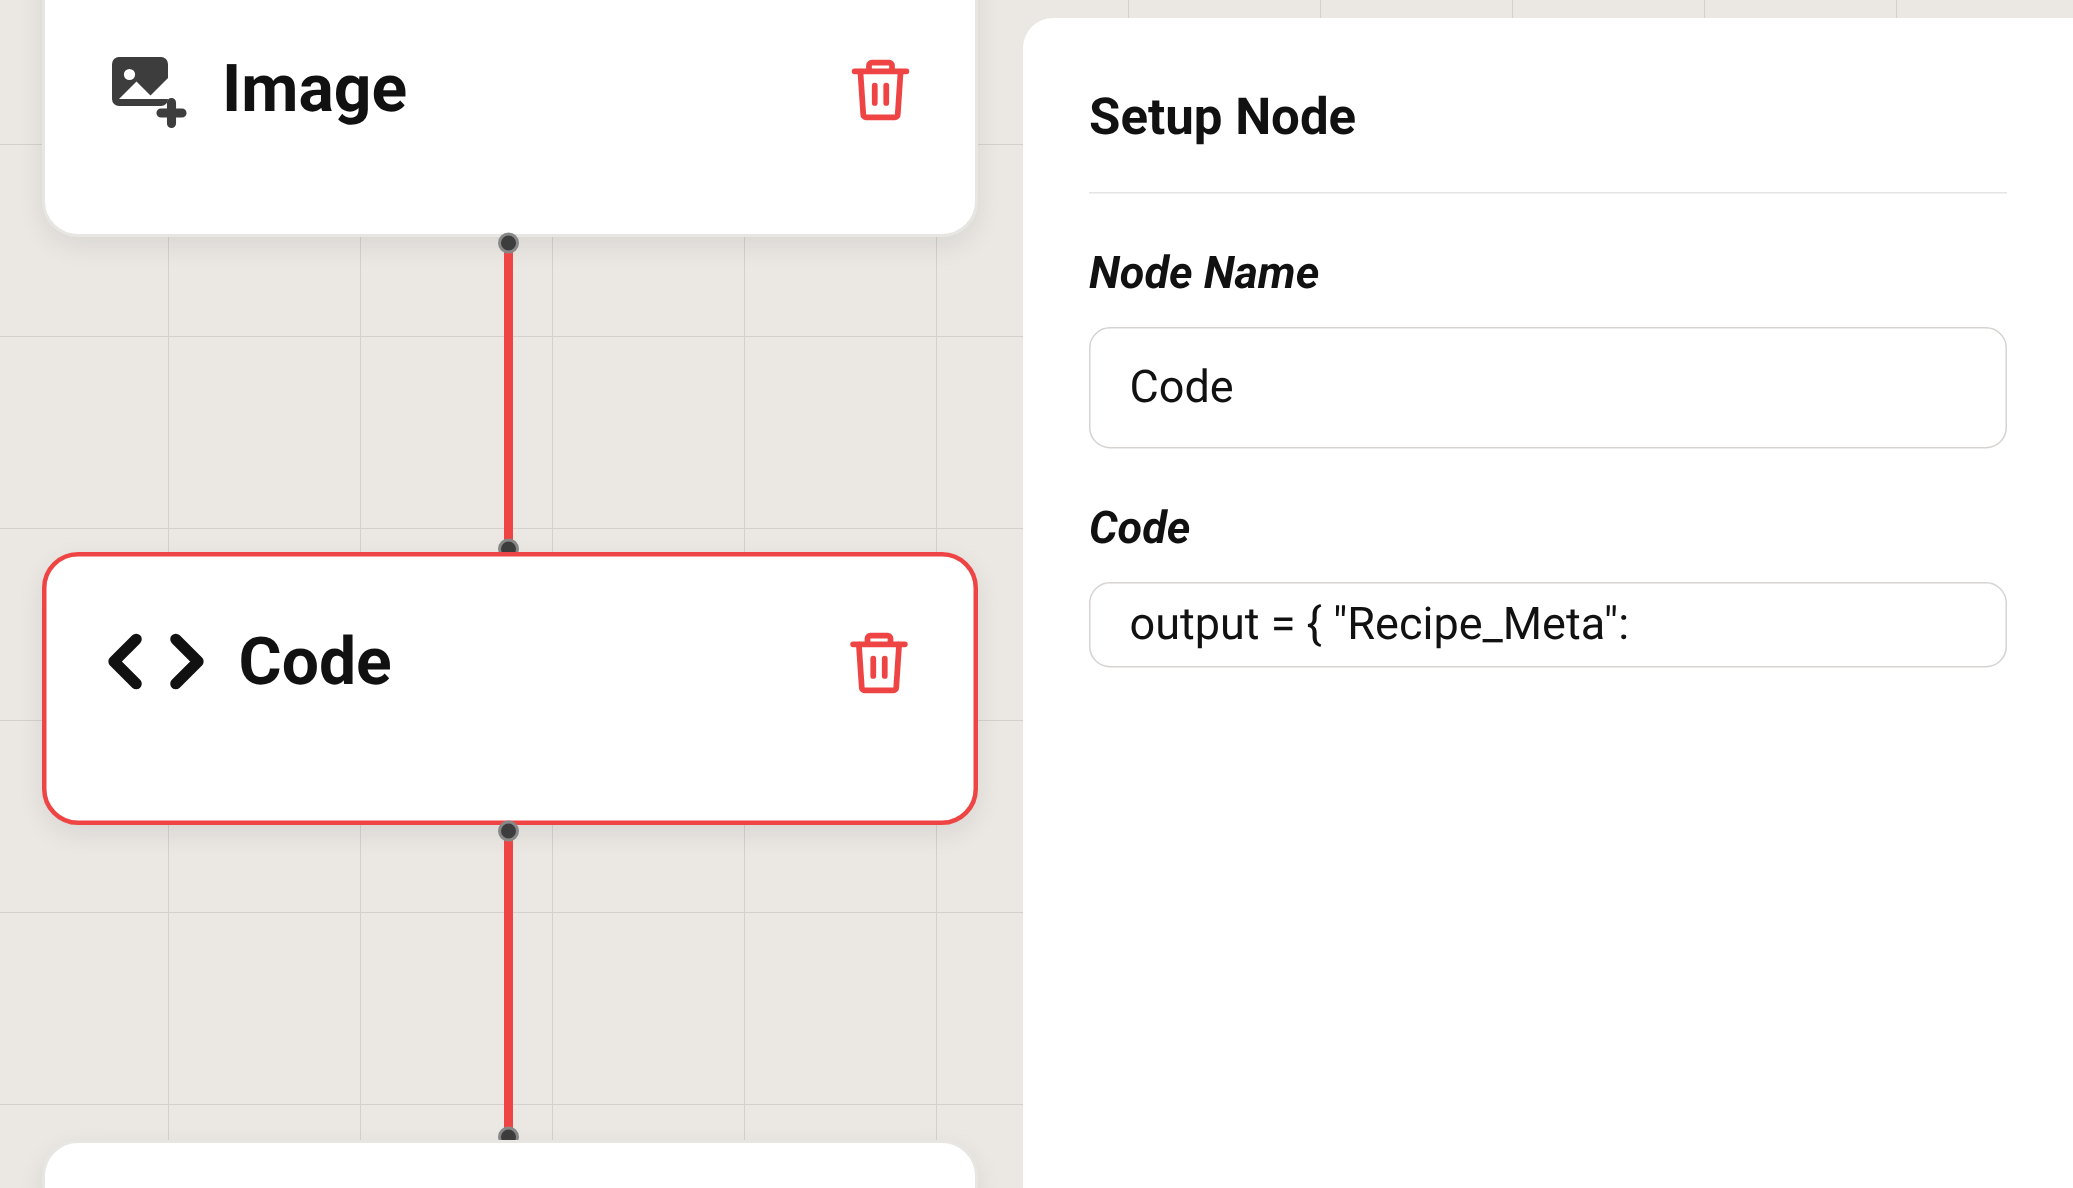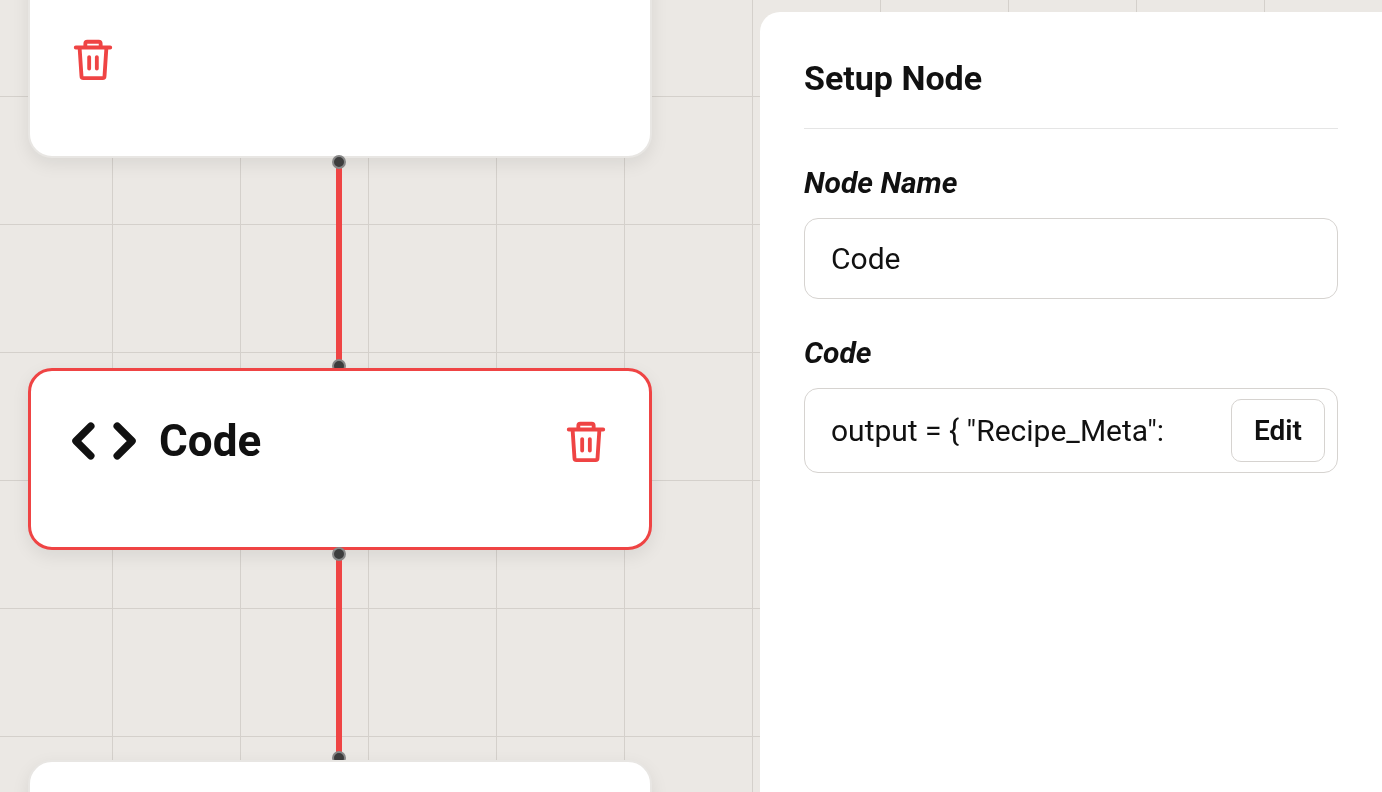--- a/index.html
+++ b/index.html
@@ -91,21 +91,21 @@
       height: 14px;
       border-radius: 50%;
       background: #3d3d3d;
       border: 2px solid #888;
       left: 332px;
     }
     .sidepanel {
       position: absolute;
       right: 0;
       top: 12px;
-      width: 622px;
+      width: 700px;
       height: 780px;
       background: #fff;
       border-radius: 20px 0 0 0;
       padding: 46px 44px;
     }
     .panel-title {
       font-size: 34px;
       font-weight: 700;
       color: #111;
       padding-bottom: 30px;
@@ -160,20 +160,31 @@
     }
   </style>
 </head>
 <body>
 
 <div class="grid-bg"></div>
 
 <div class="canvas">
 
   <div class="node node-default" style="left:28px; top:-40px; width:624px; height:198px;">
+    <div class="node-header">
+      <span class="icon-cell">
+        <svg class="icon-image" viewBox="0 0 24 24" fill="none">
+          <rect x="2" y="3" width="16" height="14" rx="2" fill="#3d3d3d"></rect>
+          <circle cx="7" cy="8" r="1.6" fill="#fff"></circle>
+          <path d="M4 15 L9 10 L13 14 L18 9 L18 15 Z" fill="#fff"></path>
+          <path d="M19 16 L19 22 M16 19 L22 19" stroke="#3d3d3d" stroke-width="2.6" stroke-linecap="round"></path>
+        </svg>
+      </span>
+      <span class="node-title">Image</span>
+    </div>
     <div class="delete-btn">
       <svg width="46" height="52" viewBox="0 0 24 24" fill="none">
         <path d="M3 6 H21 M8 6 V4 a1 1 0 0 1 1-1 H15 a1 1 0 0 1 1 1 V6 M5 6 L6 21 a1 1 0 0 0 1 1 H17 a1 1 0 0 0 1-1 L19 6 M10 11 V17 M14 11 V17" stroke="#ef4444" stroke-width="2" stroke-linecap="round" stroke-linejoin="round"></path>
       </svg>
     </div>
   </div>
 
   <div class="connector" style="top:160px; height:208px;"></div>
   <div class="port" style="top:155px;"></div>
   <div class="port" style="top:359px;"></div>
@@ -205,15 +216,14 @@
 
 <div class="sidepanel">
   <h2 class="panel-title">Setup Node</h2>
 
   <div class="field-label">Node Name</div>
   <input type="text" class="text-input" value="Code" style="">
 
   <div class="field-label">Code</div>
   <div class="code-row">
     <span class="code-preview">output = {         "Recipe_Meta":</span>
-    <button class="edit-btn">Edit</button>
   </div>
 </div>
 
 </body></html>

